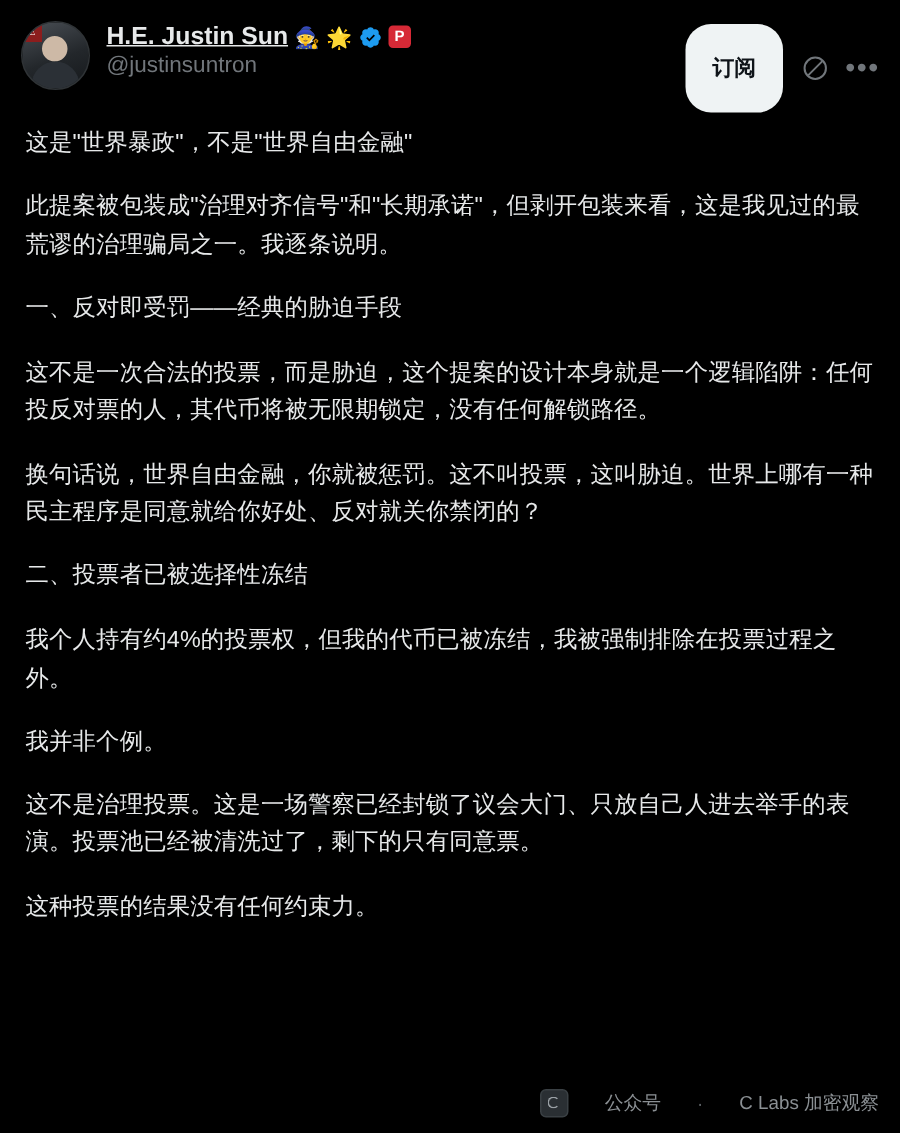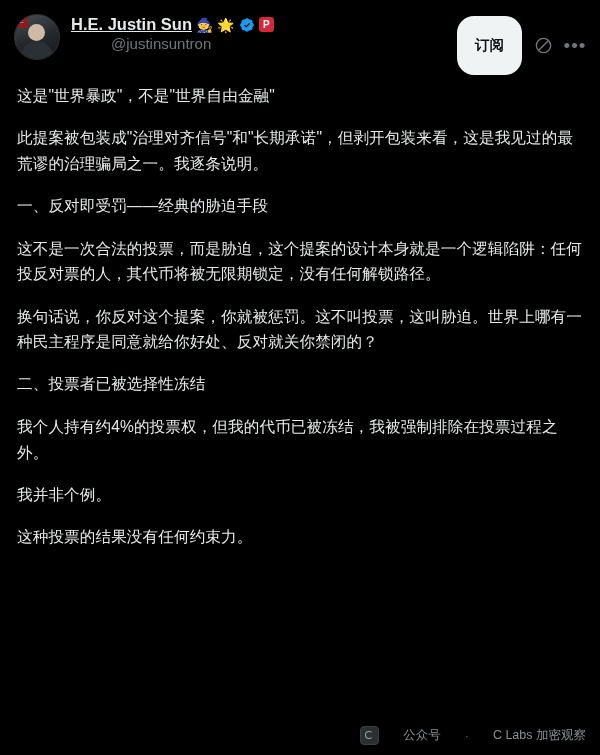--- a/index.html
+++ b/index.html
@@ -107,21 +107,20 @@
     font-size: 10px;
     line-height: 15px;
     text-align: center;
     font-weight: bold;
     display: inline-block;
   }
   .handle {
     font-size: 15px;
     color: #71767b;
     margin-top: 1px;
-    margin-left: 40px;
   }
   .header-actions {
     display: flex;
     align-items: center;
     gap: 10px;
     flex: 0 0 auto;
     padding-top: 2px;
   }
   .subscribe-btn {
     background: #eff3f4;
@@ -241,24 +240,25 @@
         <span class="dots">•••</span>
       </span>
     </div>
   </div>
 
   <div class="body-text">
     <p class="para">这是"世界暴政"，不是"世界自由金融"</p>
     <p class="para">此提案被包装成"治理对齐信号"和"长期承诺"，但剥开包装来看，这是我见过的最荒谬的治理骗局之一。我逐条说明。</p>
     <p class="para heading">一、反对即受罚——经典的胁迫手段</p>
     <p class="para">这不是一次合法的投票，而是胁迫，这个提案的设计本身就是一个逻辑陷阱：任何投反对票的人，其代币将被无限期锁定，没有任何解锁路径。</p>
-    <p class="para">换句话说，你反对这个提案，你就被惩罚。这不叫投票，这叫胁迫。世界上哪有一种民主程序是同意就给你好处、反对就关你禁闭的？</p>
+    <p class="para">换句话说，世界自由金融，你就被惩罚。这不叫投票，这叫胁迫。世界上哪有一种民主程序是同意就给你好处、反对就关你禁闭的？</p>
     <p class="para heading">二、投票者已被选择性冻结</p>
     <p class="para">我个人持有约4%的投票权，但我的代币已被冻结，我被强制排除在投票过程之外。</p>
     <p class="para">我并非个例。</p>
+    <p class="para">这不是治理投票。这是一场警察已经封锁了议会大门、只放自己人进去举手的表演。投票池已经被清洗过了，剩下的只有同意票。</p>
     <p class="para">这种投票的结果没有任何约束力。</p>
   </div>
 
   <div class="watermark">
     <span class="wm-logo"></span>
     <span>公众号</span>
     <span class="wm-sep">·</span>
     <span>C Labs 加密观察</span>
   </div>
 

